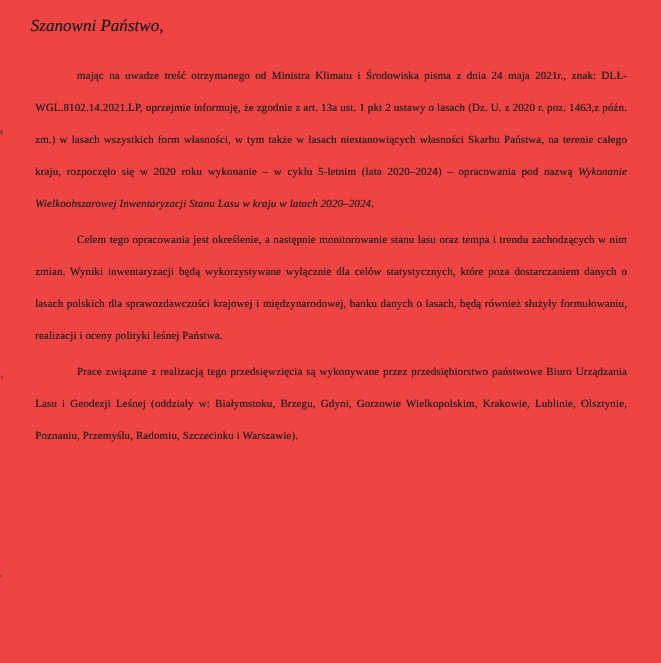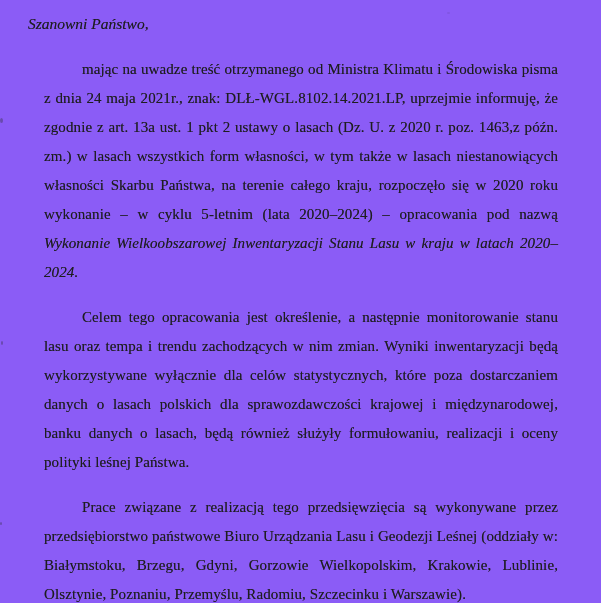--- a/index.html
+++ b/index.html
@@ -4,38 +4,38 @@
 <style>
   html, body {
     margin: 0;
     padding: 0;
     background: #ffffff;
   }
   .page {
     position: relative;
     width: 601px;
     height: 603px;
-    background: #8b5cf6;
+    background: #ef4444;
     overflow: hidden;
     font-family: "Liberation Serif", "DejaVu Serif", serif;
     color: #1e1e1e;
     box-sizing: border-box;
     padding: 9px 27px 0 28px;
     text-shadow: 0 0 0.45px rgba(20,20,20,0.55); 
   }
   .salutation {
     margin: 0 0 17px 0;
     font-style: italic;
     font-size: 15.5px;
     line-height: 29px;
     text-indent: 0;
   }
   p.para {
-    margin: 16px;
-    font-size: 15px;
+    margin: 4px;
+    font-size: 10px;
     line-height: 29px;
     text-align: justify;
     text-indent: 38px;
     letter-spacing: 0.1px;
   }
   .italic {
     font-style: italic;
   }
   
   .speck {

